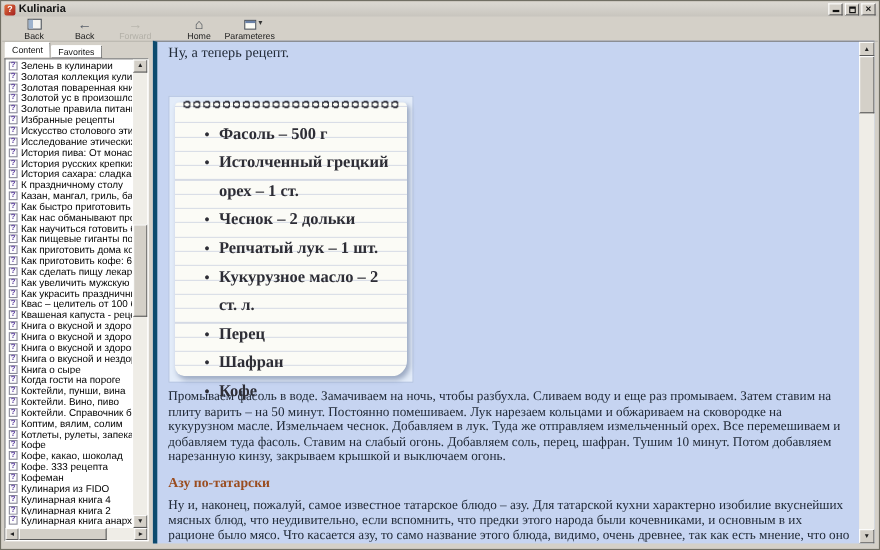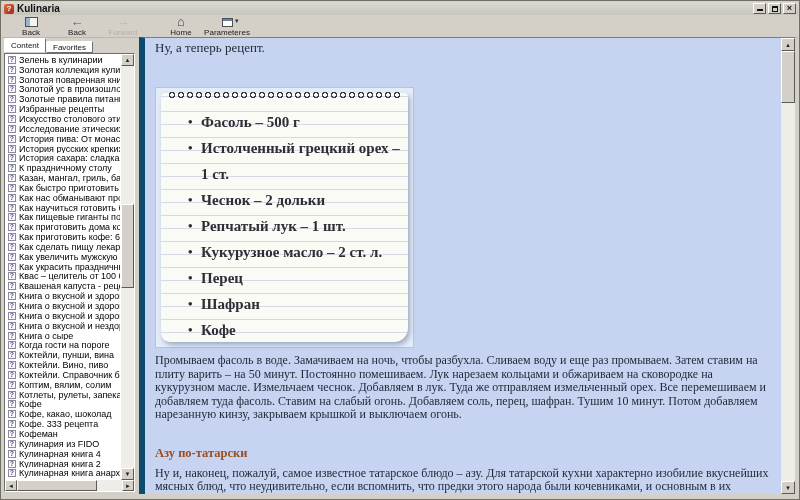--- a/index.html
+++ b/index.html
@@ -82,44 +82,44 @@
   .tree-vsb .thumb { left:0; right:0; top:150px; height:84px; }
 
   .tree-hsb { position:absolute; left:0; right:0; bottom:0; height:11px; }
   .tree-hsb .track { position:absolute; inset:0; }
   .tree-hsb .left  { top:0; bottom:0; left:0; width:12px; }
   .tree-hsb .right { top:0; bottom:0; right:0; width:12px; }
   .tree-hsb .thumb { top:0; bottom:0; left:12px; width:80px; }
 
   
   .content { position:absolute; left:138px; top:36px; right:4px; bottom:5px;
-             background:#c6d4f1; border-top:1px solid #7d7d7d; border-left:6px solid #0c4a6e;
+             background:#c6d4f1; border-top:1px solid #7d7d7d; border-left:4px solid #0c4a6e;
              font-family:"Liberation Serif", serif; color:#222b38; overflow:hidden; }
   .content-inner { position:absolute; left:10px; right:22px; top:0; bottom:0; }
   .intro { font-size:13px; padding-top:2px; }
 
-  .notepad-figure { margin-top:31px; width:259px; height:261px;
+  .notepad-figure { margin-top:31px; width:223px; height:261px;
                     background:#e3ecf9; border:1px solid #b3c3e2; padding:5px; }
   .paper { position:relative; width:100%; height:100%;
            background:#fbfbf6; border-radius:4px 4px 14px 9px;
            box-shadow:2px 3px 5px rgba(70,90,130,.45);
            background-image:repeating-linear-gradient(to bottom, transparent 0 12px, #d5dae5 12px 13px);
            background-position:0 6px; }
   .spiral { position:absolute; left:6px; right:6px; top:-4px; height:12px;
             background-image:radial-gradient(circle 4px at 5px 6px, transparent 0 2px, #3a3a44 2px 3.5px, transparent 3.5px);
             background-size:9px 12px; background-repeat:repeat-x; }
   .recipe-list { position:absolute; left:0; right:6px; top:16px; }
   .recipe-item { position:relative; padding-left:40px; min-height:26px;
                  font-size:15px; font-weight:bold; color:#2e2e36; line-height:26px;
                  max-width:250px; }
   .recipe-item::before { content:"•"; position:absolute; left:27px; top:0;
                          font-size:13px; }
 
   .para { font-size:12px; line-height:13.5px; margin-top:6px; }
-  .subhead { font-size:12.5px; font-weight:bold; color:#9a4d20; margin-top:24px; }
+  .subhead { font-size:12.5px; font-weight:bold; color:#9a4d20; margin-top:10px; }
 
   .content-vsb { position:absolute; right:0; top:0; bottom:0; width:14px; }
   .content-vsb .track { position:absolute; inset:0; }
   .content-vsb .up   { left:0; right:0; top:0; height:13px; }
   .content-vsb .down { left:0; right:0; bottom:0; height:13px; }
   .content-vsb .thumb { left:0; right:0; top:13px; height:52px; }
 </style>
 </head>
 <body>
 

